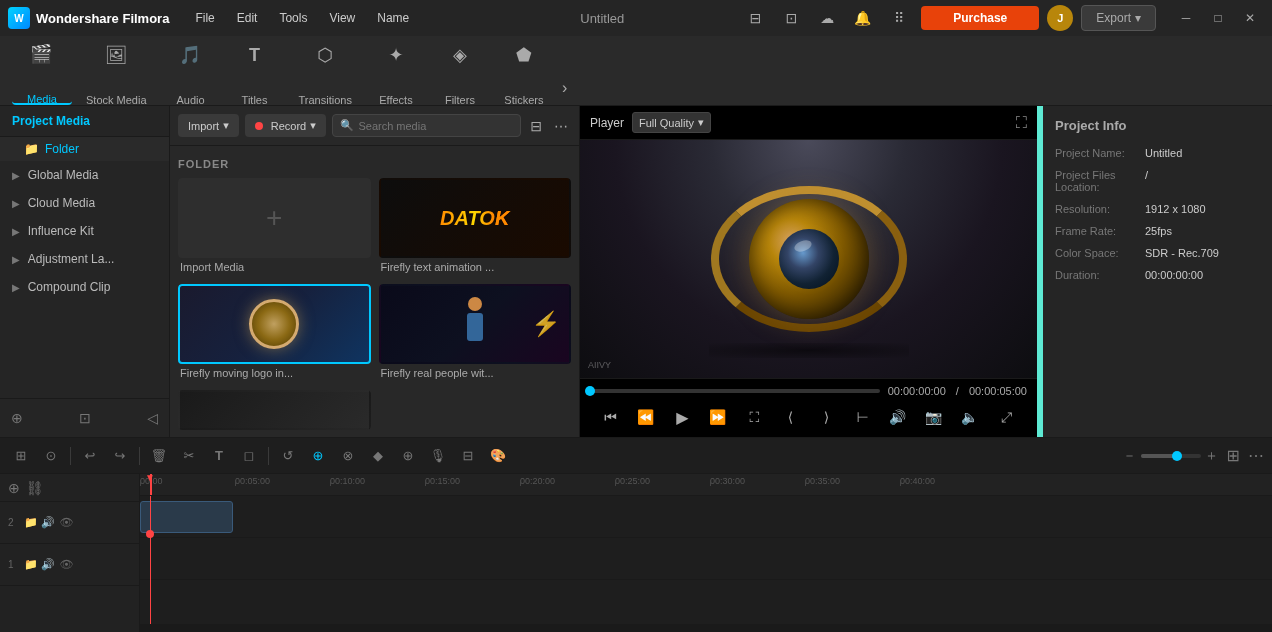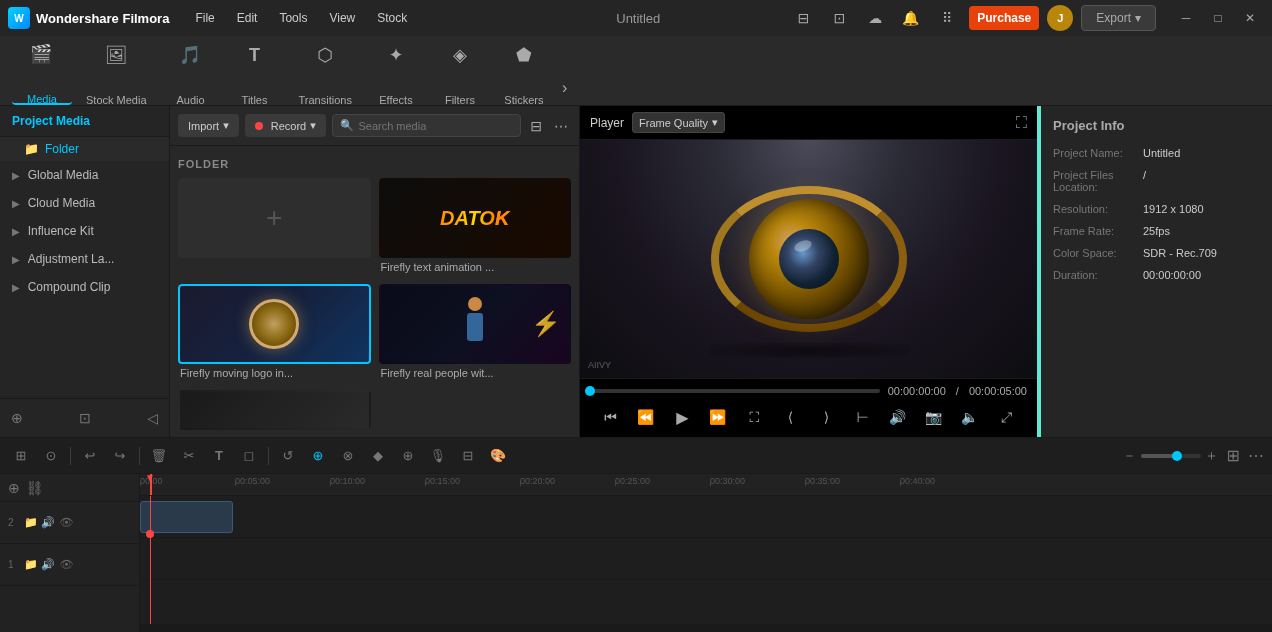--- a/index.html
+++ b/index.html
@@ -7,21 +7,21 @@
 
     
     .title-bar { display: flex; align-items: center; background: #252525; height: 36px; padding: 0 8px; flex-shrink: 0; }
     .title-bar-logo { display: flex; align-items: center; gap: 6px; color: #fff; font-size: 13px; font-weight: 600; margin-right: 16px; }
     .title-bar-logo .logo-icon { width: 22px; height: 22px; background: linear-gradient(135deg, #00d4ff, #0088ff); border-radius: 4px; display: flex; align-items: center; justify-content: center; color: #fff; font-size: 10px; font-weight: bold; }
     .title-bar-menu { display: flex; gap: 2px; flex: 1; }
     .menu-item { padding: 4px 10px; color: #ccc; cursor: pointer; border-radius: 3px; font-size: 12px; }
     .title-bar-center { flex: 1; text-align: center; color: #999; font-size: 13px; }
     .title-bar-actions { display: flex; align-items: center; gap: 8px; }
     .icon-btn { width: 28px; height: 28px; display: flex; align-items: center; justify-content: center; color: #aaa; cursor: pointer; border-radius: 3px; font-size: 14px; }
-    .purchase-btn { background: #e8420a; color: #fff; border: none; padding: 5px 8px; border-radius: 4px; font-size: 12px; cursor: pointer; font-weight: 600; text-align: center; }
+    .purchase-btn { background: #e8420a; color: #fff; border: none; padding: 5px 32px; border-radius: 4px; font-size: 12px; cursor: pointer; font-weight: 600; text-align: center; }
     .avatar-btn { width: 26px; height: 26px; background: #b8860b; border-radius: 50%; display: flex; align-items: center; justify-content: center; color: #fff; font-size: 11px; font-weight: bold; cursor: pointer; }
     .export-btn { background: #3a3a3a; color: #aaa; border: 1px solid #555; padding: 5px 14px; border-radius: 4px; font-size: 12px; cursor: pointer; display: flex; align-items: center; gap: 4px; }
     .win-controls { display: flex; gap: 4px; margin-left: 8px; }
     .win-ctrl { width: 28px; height: 28px; display: flex; align-items: center; justify-content: center; color: #aaa; cursor: pointer; font-size: 12px; border-radius: 3px; }
 
     
     .toolbar { display: flex; align-items: flex-end; background: #2a2a2a; padding: 0 12px; height: 70px; flex-shrink: 0; border-bottom: 1px solid #1a1a1a; gap: 4px; }
     .tool-item { display: flex; flex-direction: column; align-items: center; justify-content: center; padding: 6px 10px; cursor: pointer; border-radius: 4px; color: #aaa; gap: 4px; min-width: 60px; height: 60px; }
     .tool-item.active { color: #00c8ff; border-bottom: 2px solid #00c8ff; }
     .tool-icon { font-size: 18px; }
@@ -97,21 +97,21 @@
     .progress-bar { display: flex; align-items: center; gap: 8px; margin-bottom: 6px; }
     .progress-track { flex: 1; height: 4px; background: #333; border-radius: 2px; position: relative; cursor: pointer; }
     .progress-fill { width: 0%; height: 100%; background: #00c8ff; border-radius: 2px; }
     .progress-thumb { position: absolute; left: 0%; top: 50%; transform: translate(-50%, -50%); width: 10px; height: 10px; background: #00c8ff; border-radius: 50%; }
     .time-display { font-size: 11px; color: #aaa; white-space: nowrap; }
     .control-buttons { display: flex; align-items: center; justify-content: center; gap: 8px; }
     .ctrl-btn { width: 28px; height: 28px; display: flex; align-items: center; justify-content: center; color: #aaa; cursor: pointer; font-size: 14px; border-radius: 3px; }
     .ctrl-btn.play { font-size: 16px; }
 
     
-    .right-panel { width: 235px; background: #252525; border-left: 4px solid #5eead4; flex-shrink: 0; padding: 12px; }
+    .right-panel { width: 235px; background: #252525; border-left: 6px solid #5eead4; flex-shrink: 0; padding: 12px; }
     .panel-title { color: #aaa; font-size: 13px; font-weight: 600; margin-bottom: 14px; }
     .info-row { display: flex; margin-bottom: 10px; }
     .info-label { color: #777; font-size: 11px; width: 90px; flex-shrink: 0; }
     .info-value { color: #ccc; font-size: 11px; }
 
     
     .timeline-area { height: 195px; background: #1e1e1e; border-top: 1px solid #1a1a1a; display: flex; flex-direction: column; flex-shrink: 0; }
     .timeline-toolbar { display: flex; align-items: center; padding: 4px 8px; border-bottom: 1px solid #1a1a1a; gap: 4px; height: 36px; }
     .tl-btn { width: 26px; height: 26px; display: flex; align-items: center; justify-content: center; color: #777; cursor: pointer; font-size: 13px; border-radius: 3px; }
     .tl-separator { width: 1px; height: 18px; background: #3a3a3a; margin: 0 2px; }
@@ -152,21 +152,21 @@
 <div class="title-bar">
   <div class="title-bar-logo">
     <div class="logo-icon">W</div>
     <span>Wondershare Filmora</span>
   </div>
   <div class="title-bar-menu">
     <div class="menu-item">File</div>
     <div class="menu-item">Edit</div>
     <div class="menu-item">Tools</div>
     <div class="menu-item">View</div>
-    <div class="menu-item">Stock</div>
+    <div class="menu-item">Name</div>
   </div>
   <div class="title-bar-center">Untitled</div>
   <div class="title-bar-actions">
     <div class="icon-btn">⊟</div>
     <div class="icon-btn">⊡</div>
     <div class="icon-btn">☁</div>
     <div class="icon-btn">🔔</div>
     <div class="icon-btn">⠿</div>
     <button class="purchase-btn">Purchase</button>
     <div class="avatar-btn">J</div>
@@ -274,20 +274,21 @@
       <span class="media-filter-btn">⋯</span>
     </div>
     <div class="media-content">
       <div class="folder-label">FOLDER</div>
       <div class="media-grid">
 
         <div class="media-card">
           <div class="media-thumb import-thumb">
             <span class="thumb-add">+</span>
           </div>
+          <span class="media-name">Import Media</span>
         </div>
 
         <div class="media-card">
           <div class="media-thumb thumb-text">
             <div class="thumb-text-inner">DATO<span style="-webkit-text-fill-color:#ff8c00">K</span></div>
           </div>
           <span class="media-name">Firefly text animation ...</span>
         </div>
 
         <div class="media-card">
@@ -312,21 +313,21 @@
           <div class="media-thumb thumb-partial" style="height:40px;"></div>
         </div>
       </div>
     </div>
   </div>
 
   <div class="player-panel">
     <div class="player-header">
       <span class="player-tab">Player</span>
       <div class="quality-select">
-        <span>Frame Quality</span>
+        <span>Full Quality</span>
         <span>▾</span>
       </div>
       <div class="player-spacer"></div>
       <span class="player-screen-icon">⛶</span>
     </div>
     <div class="video-area">
       <div class="video-bg">
         <div class="lens-object">
           <div class="lens-ring"></div>
           <div class="lens-outer">

